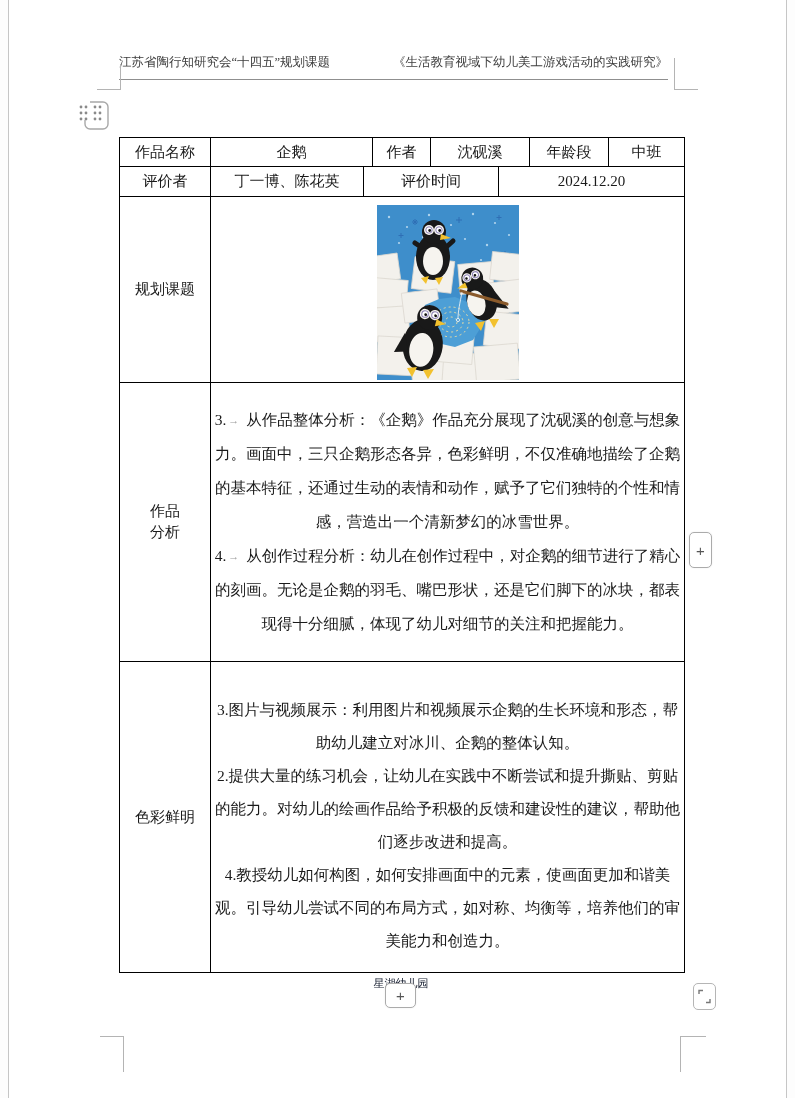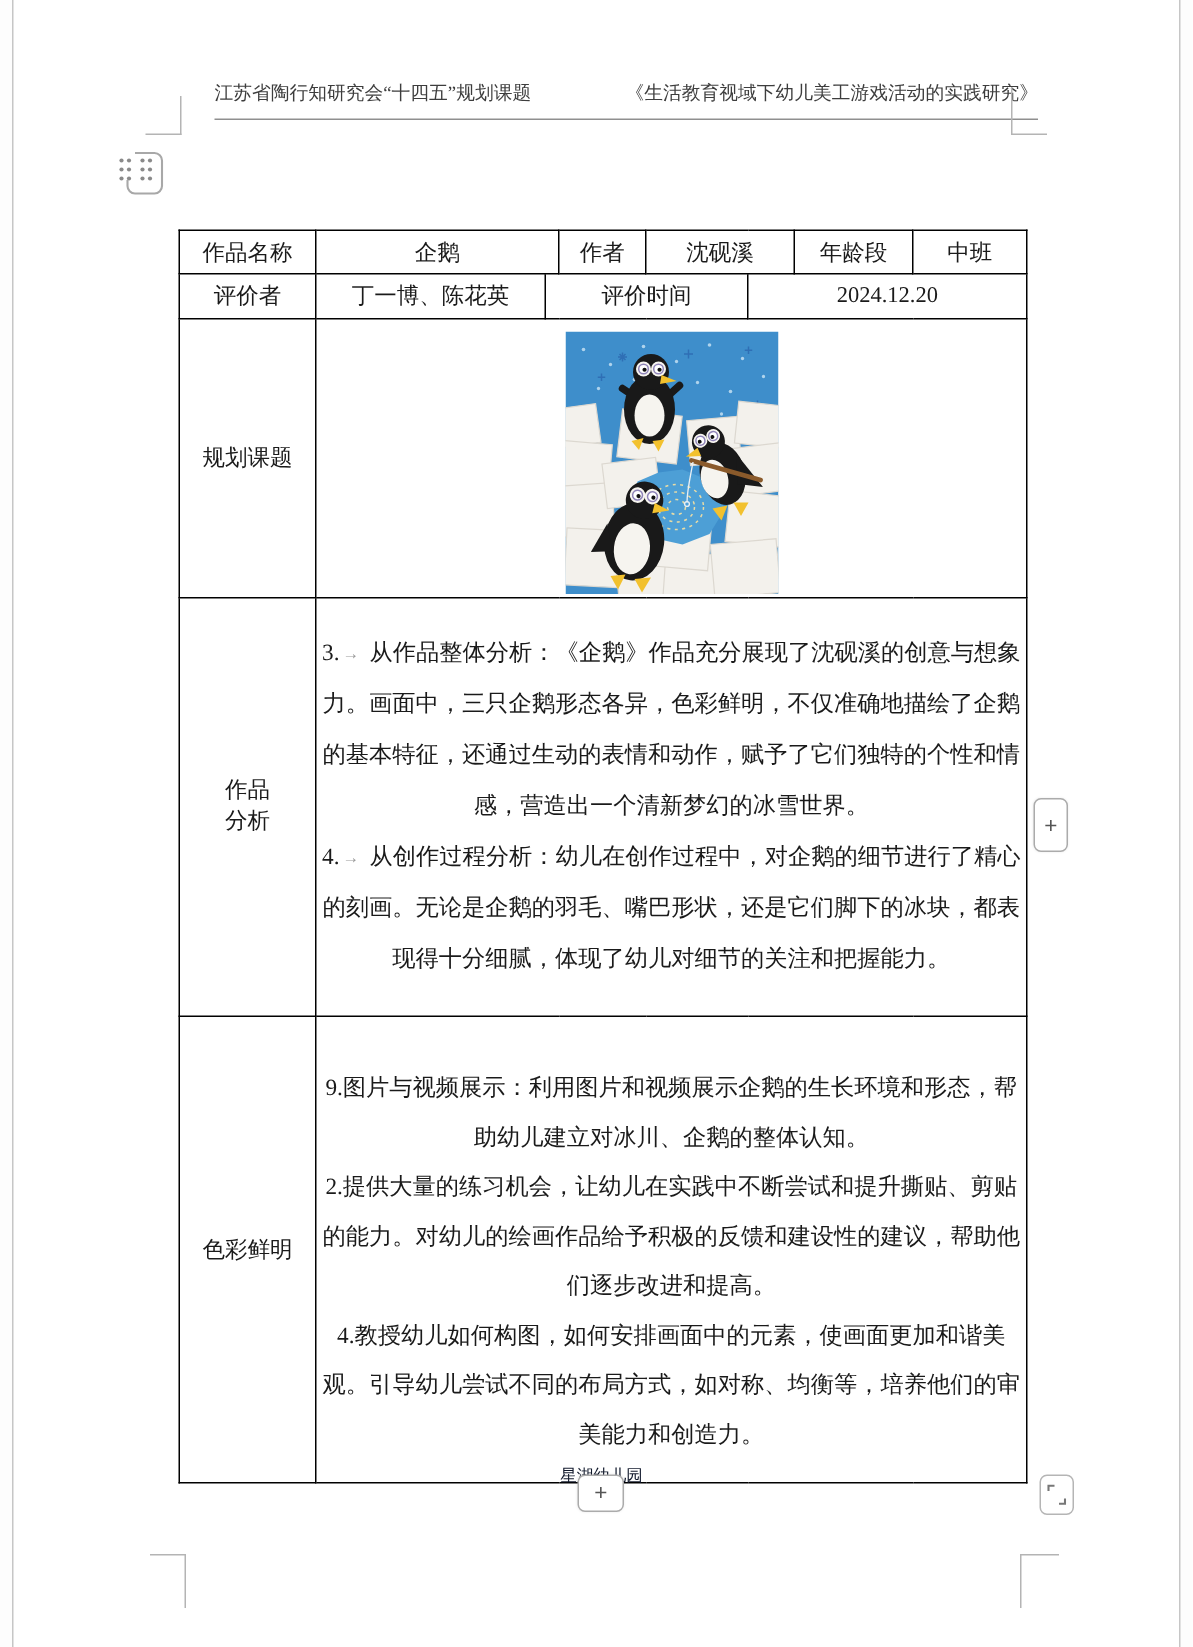--- a/index.html
+++ b/index.html
@@ -4,38 +4,38 @@
 <style>
   * { box-sizing: border-box; margin: 0; padding: 0; }
   html,body { width: 795px; height: 1098px; background: #fdfdfd; overflow: hidden;
     font-family: "Liberation Serif", "DejaVu Serif", serif; color: #1a1a1a; }
   .page { position: absolute; left: 8px; top: 0; width: 779px; height: 1098px;
     background: #ffffff; border-left: 1px solid #c6c6c6; border-right: 1px solid #c6c6c6; }
 
   
   .doc-header { position: absolute; left: 110px; top: 54px; width: 549px;
     display: flex; justify-content: space-between; align-items: flex-end;
-    font-size: 12.5px; color: #3d3d3d; padding-bottom: 8px; border-bottom: 1px solid #8f8f8f; margin-left: 24px; }
+    font-size: 12.5px; color: #3d3d3d; padding-bottom: 8px; border-bottom: 1px solid #8f8f8f; }
 
   
   .mark { position: absolute; }
   .mark.tl { left: 88px;  top: 64px;   width: 24px; height: 26px; border-right: 1px solid #b4b4b4; border-bottom: 1px solid #b4b4b4; }
   .mark.tr { left: 665px; top: 58px;   width: 24px; height: 32px; border-left: 1px solid #b4b4b4;  border-bottom: 1px solid #b4b4b4; }
   .mark.bl { left: 91px;  top: 1036px; width: 24px; height: 36px; border-right: 1px solid #b4b4b4; border-top: 1px solid #b4b4b4; }
   .mark.br { left: 671px; top: 1036px; width: 26px; height: 36px; border-left: 1px solid #b4b4b4;  border-top: 1px solid #b4b4b4; }
 
   
   .handle { position: absolute; left: 68px; top: 100px; width: 34px; height: 32px; cursor: move; }
 
   .doc-title { position: absolute; left: 110px; top: 98px; width: 565px; text-align: center;
     font-size: 21px; font-weight: 700; letter-spacing: 1px; color: #000; }
 
   
   table.main { position: absolute; left: 110px; top: 137px; width: 565px;
-    border-collapse: collapse; table-layout: fixed; margin-top: 16px; }
+    border-collapse: collapse; table-layout: fixed; }
   table.main, table.main td { border: 1.6px solid #000; }
   table.main td { font-size: 15px; text-align: center; vertical-align: middle;
     overflow: hidden; padding: 1px 2px; }
   td.txt { text-align: justify; vertical-align: top; padding: 4px 10px 0 11px; }
   td.txt.strategy { padding-top: 17px; }
   .ana-p { line-height: 34px; font-size: 15.5px; }
   .str-p { line-height: 33px; font-size: 15.5px; }
   .tab-mark { color: #9a9a9a; font-size: 11px; padding: 0 7px 0 2px; vertical-align: 1px; }
   .label2 { line-height: 21px; }
   td.art-cell { vertical-align: top; padding: 0; }
@@ -242,21 +242,21 @@
         <div class="label2">分析</div>
       </td>
       <td colspan="7" class="txt">
         <p class="ana-p"><span>3.</span><span class="tab-mark">→</span><span>从作品整体分析：《企鹅》作品充分展现了沈砚溪的创意与想象力。画面中，三只企鹅形态各异，色彩鲜明，不仅准确地描绘了企鹅的基本特征，还通过生动的表情和动作，赋予了它们独特的个性和情感，营造出一个清新梦幻的冰雪世界。</span></p>
         <p class="ana-p"><span>4.</span><span class="tab-mark">→</span><span>从创作过程分析：幼儿在创作过程中，对企鹅的细节进行了精心的刻画。无论是企鹅的羽毛、嘴巴形状，还是它们脚下的冰块，都表现得十分细腻，体现了幼儿对细节的关注和把握能力。</span></p>
       </td>
     </tr>
     <tr style="height:311px">
       <td>色彩鲜明</td>
       <td colspan="7" class="txt strategy">
-        <p class="str-p">9.图片与视频展示：利用图片和视频展示企鹅的生长环境和形态，帮助幼儿建立对冰川、企鹅的整体认知。</p>
+        <p class="str-p">3.图片与视频展示：利用图片和视频展示企鹅的生长环境和形态，帮助幼儿建立对冰川、企鹅的整体认知。</p>
         <p class="str-p">2.提供大量的练习机会，让幼儿在实践中不断尝试和提升撕贴、剪贴的能力。对幼儿的绘画作品给予积极的反馈和建设性的建议，帮助他们逐步改进和提高。</p>
         <p class="str-p">4.教授幼儿如何构图，如何安排画面中的元素，使画面更加和谐美观。引导幼儿尝试不同的布局方式，如对称、均衡等，培养他们的审美能力和创造力。</p>
       </td>
     </tr>
   </tbody>
     </table>
 
   <div class="doc-footer">星湖幼儿园</div>
 
   <div class="add-btn add-row">

